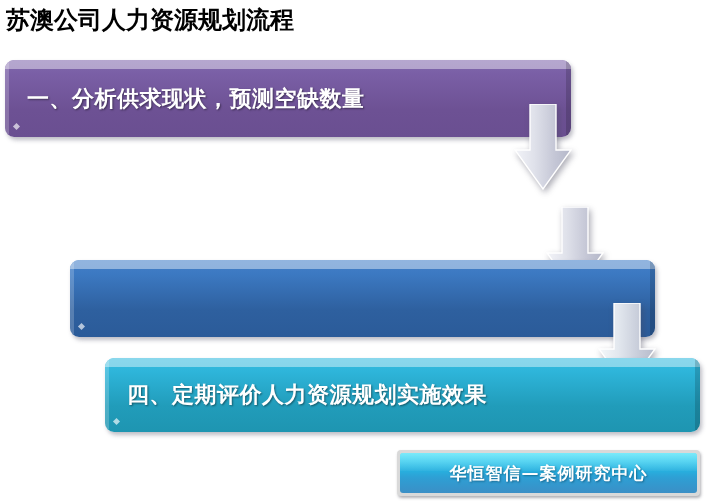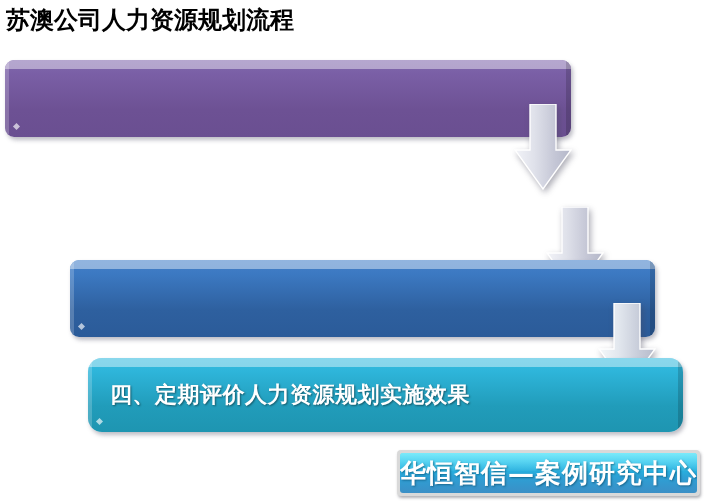--- a/index.html
+++ b/index.html
@@ -91,22 +91,22 @@
     text-shadow: 1px 1px 2px rgba(0,0,0,0.45);
     letter-spacing: 0.5px;
   }
 
   #box-1 { left: 5px;   top: 60px;  width: 566px; height: 77px;
            background: linear-gradient(to bottom, #8168ad 0%, #7a5fa6 18%, #6d5194 65%, #6a4f91 100%); }
   #box-2 { left: 45px;  top: 165px; width: 568px; height: 77px;
            background: linear-gradient(to bottom, #5250b4 0%, #4a47a7 18%, #3c3789 65%, #393382 100%); }
   #box-3 { left: 70px;  top: 260px; width: 585px; height: 77px;
            background: linear-gradient(to bottom, #4480c9 0%, #3c79c2 18%, #2e609f 65%, #2b5b99 100%); }
-  #box-4 { left: 88px; top: 358px; width: 595px; height: 74px;
-           background: linear-gradient(to bottom, #36bcdf 0%, #2eb5da 18%, #219cba 65%, #1e95b1 100%); border-radius: 14px; }
+  #box-4 { left: 105px; top: 358px; width: 595px; height: 74px;
+           background: linear-gradient(to bottom, #36bcdf 0%, #2eb5da 18%, #219cba 65%, #1e95b1 100%); }
 
   
   .arrow {
     position: absolute;
     width: 58px;
     height: 86px;
     filter: drop-shadow(2px 3px 3px rgba(70,70,90,0.45));
   }
   .arrow svg { display: block; width: 100%; height: 100%; }
 
@@ -142,39 +142,40 @@
     position: absolute;
     left: 0; top: 0;
     width: 100%;
     height: 46%;
     background: linear-gradient(to bottom, rgba(255,255,255,0.45), rgba(255,255,255,0.04));
   }
   #footer-badge .badge-text {
     position: relative;
     color: #ffffff;
     font-family: "DejaVu Serif", "Liberation Serif", serif;
-    font-size: 26px;
+    font-size: 17px;
     font-weight: bold;
     letter-spacing: 1px;
     white-space: nowrap;
     text-shadow: 1px 1px 2px rgba(0,60,90,0.55);
   }
 </style>
 </head>
 <body>
 
 <div id="slide">
 
   <div id="page-title">苏澳公司人力资源规划流程</div>
 
   <div class="flow-box" id="box-1">
     <div class="gloss-top"></div>
     <div class="edge-left"></div>
     <div class="edge-right"></div>
     <div class="corner-dot"></div>
+    <div class="box-label">一、分析供求现状，预测空缺数量</div>
   </div>
 
   <div class="arrow" id="arrow-1">
     <svg viewBox="0 0 58 86" xmlns="http://www.w3.org/2000/svg">
       <defs>
         <linearGradient id="agrad1" x1="0" y1="0" x2="1" y2="0">
           <stop offset="0%" stop-color="#f2f3f8"></stop>
           <stop offset="35%" stop-color="#dfe1ea"></stop>
           <stop offset="70%" stop-color="#c5c7d6"></stop>
           <stop offset="100%" stop-color="#b4b7c9"></stop>

